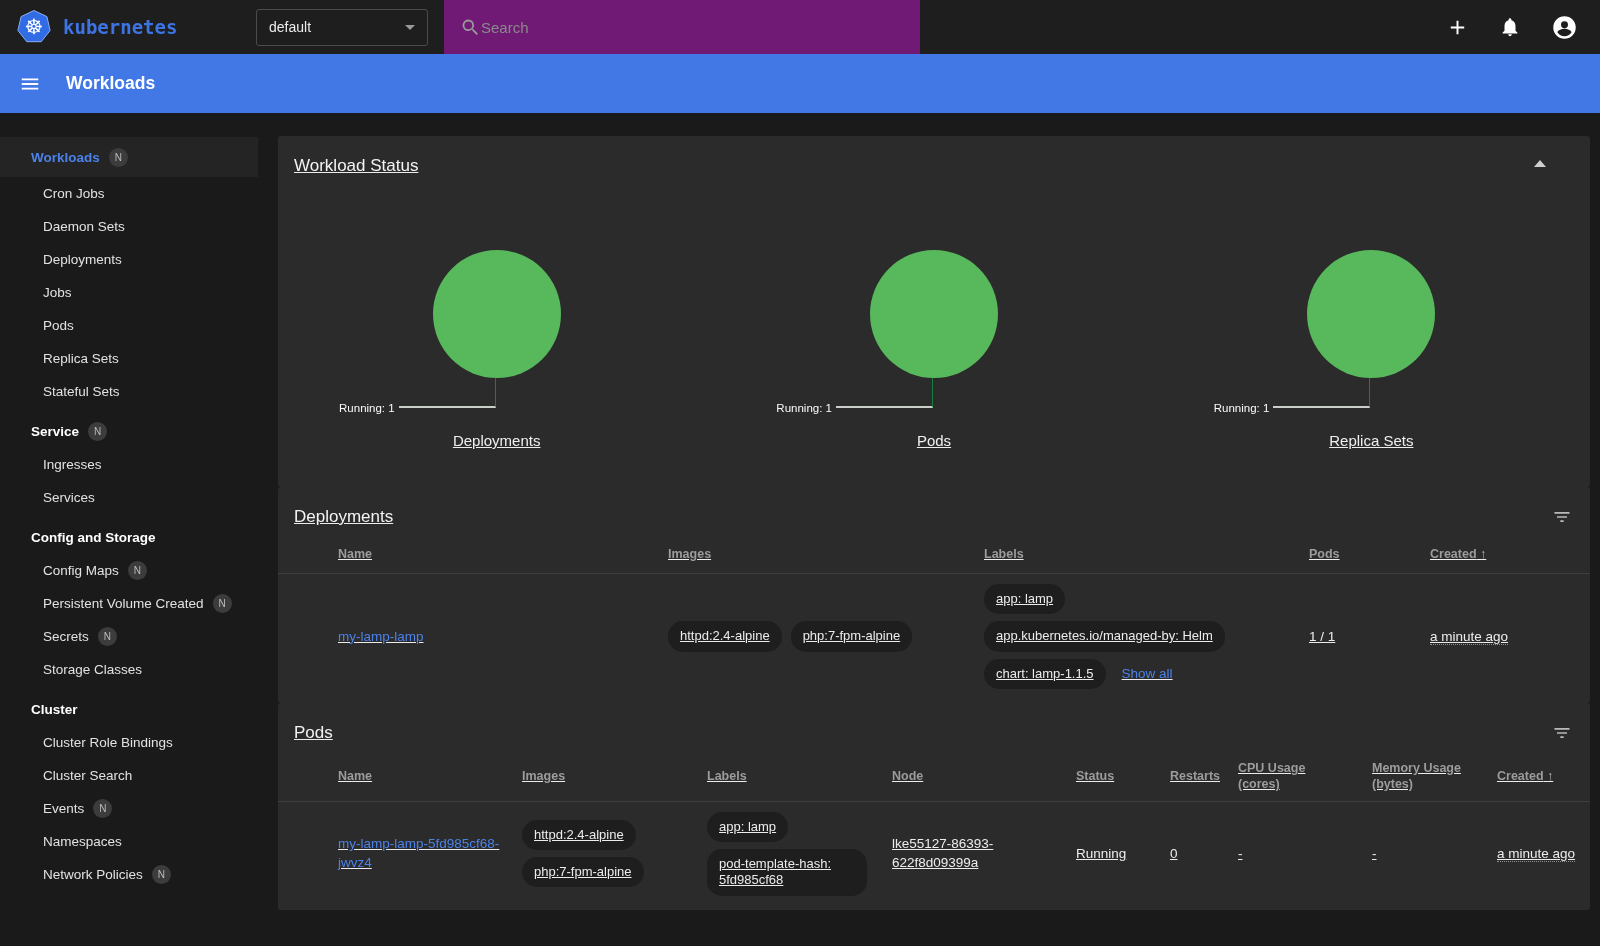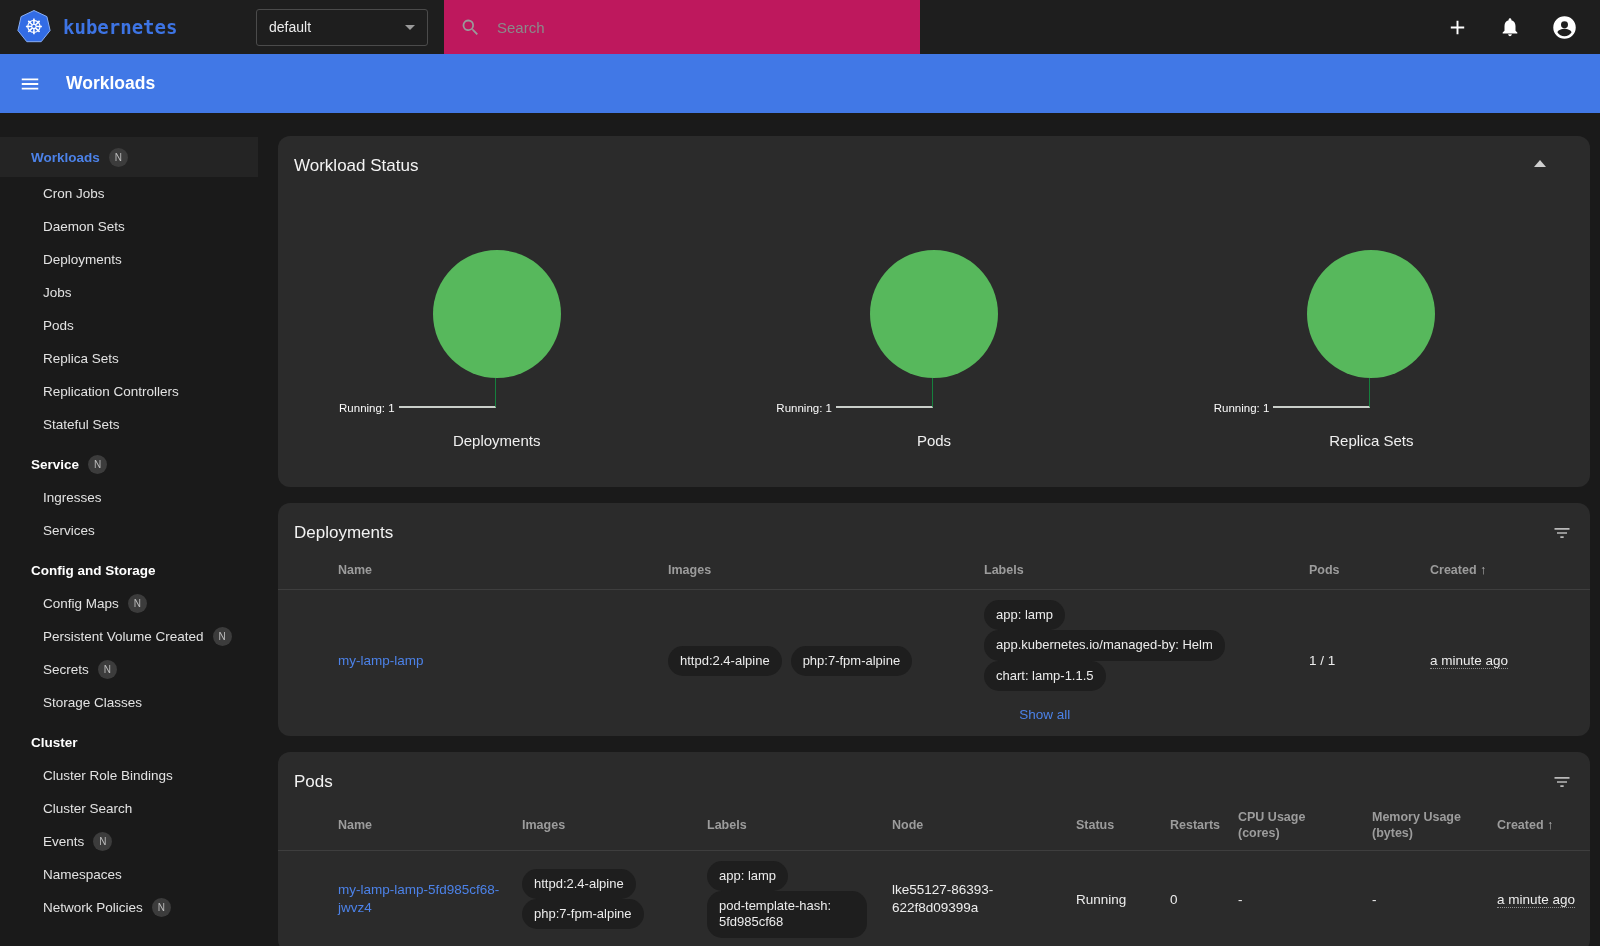--- a/index.html
+++ b/index.html
@@ -10,22 +10,22 @@
   .topbar { height:54px; background:#1e1e1e; display:flex; align-items:center; }
   .brand { display:flex; align-items:center; gap:11px; width:256px; padding-left:16px; flex:none; }
   .brand-name { font-family:"DejaVu Sans Mono", monospace; font-weight:bold; font-size:19px; color:#3d74e4; }
   .logo-wheel { position:absolute; left:50%; top:50%; transform:translate(-50%,-54%); color:#fff; font-size:21px; line-height:1; }
   .logo-box { position:relative; width:36px; height:36px; flex:none; }
   .ns-select { width:172px; height:37px; border:1px solid #4b4b4b; border-radius:3px;
                display:flex; align-items:center; justify-content:space-between; padding:0 12px;
                color:#ececec; font-size:14px; cursor:pointer; flex:none; }
   .caret-down { width:0; height:0; border-left:5px solid transparent; border-right:5px solid transparent;
                 border-top:5px solid #9a9a9a; }
-  .searchbar { margin-left:16px; width:476px; height:54px; background:#be185d; display:flex;
-               align-items:center; padding:0 16px; gap:16px; flex:none; }
+  .searchbar { margin-left:16px; width:476px; height:54px; background:#701a75; display:flex;
+               align-items:center; padding:0 16px; flex:none; }
   .searchbar input { flex:1; background:transparent; border:none; outline:none; color:#eee; font-size:15px; }
   .searchbar input::placeholder { color:#8a8a8a; }
   .topbar-actions { margin-left:auto; display:flex; align-items:center; gap:30px; padding-right:22px; }
   .icon-btn { display:flex; align-items:center; justify-content:center; cursor:pointer; }
 
   
   .appbar { height:59px; background:#4178e6; display:flex; align-items:center; }
   .appbar-title { margin-left:25px; font-size:17.5px; font-weight:bold; color:#fff; }
   .hamburger { margin-left:19px; cursor:pointer; display:flex; }
 
@@ -36,21 +36,21 @@
               color:#e2e2e2; cursor:pointer; white-space:nowrap; }
   .nav-item.sub { padding-left:43px; }
   .nav-item.section { font-weight:bold; color:#fff; margin-top:7px; }
   .sidebar .nav-item:first-child { margin-top:0; }
   .nav-item.active { background:#242424; color:#4c82e8; height:40px; }
   .n-badge { width:19px; height:19px; border-radius:50%; background:#3c3c3c; color:#bdbdbd;
              font-size:10px; font-weight:normal; display:flex; align-items:center; justify-content:center;
              margin-left:9px; flex:none; }
 
   .main { flex:1; padding:23px 10px 0 20px; overflow:hidden; }
-  .card { background:#2b2b2b; border-radius:12px; margin-bottom:16px; position:relative; overflow:hidden; }
+  .card { background:#2b2b2b; border-radius:3px; margin-bottom:0; position:relative; overflow:hidden;text-decoration:underline; }
   .card-title { font-size:17px; color:#f3f3f3; padding:20px 16px 10px 16px; }
   .collapse-btn { position:absolute; top:24px; right:44px; width:0; height:0; cursor:pointer;
                   border-left:6px solid transparent; border-right:6px solid transparent;
                   border-bottom:7px solid #cfcfcf; }
   .filter-btn { position:absolute; top:20px; right:18px; cursor:pointer; }
 
   
   .charts-row { display:flex; padding-bottom:38px; }
   .chart { flex:1; }
   .pie { width:128px; height:128px; border-radius:50%; background:#57b85c; margin:64px auto 0; }
@@ -68,22 +68,22 @@
   .pods-grid   { grid-template-columns:44px 184px 185px 185px 184px 94px 68px 134px 125px 1fr; }
   .thead.deploy-grid { height:37px; }
   .thead.pods-grid { height:49px; }
   .th { padding-right:28px; line-height:1.25; }
   .sort-arrow { font-weight:normal; color:#b5b5b5; }
   .status-dot { width:13px; height:13px; border-radius:50%; background:#54b35c; margin-left:4px; }
   .link { color:#4c82e8; cursor:pointer; text-decoration:none; }
   .chip { display:inline-block; background:#1e1e1e; border-radius:15px; padding:7px 12px; font-size:13px;
           color:#ececec; line-height:1.25; }
   .chips-inline { display:flex; gap:9px; flex-wrap:wrap; }
-  .chips-stack { display:flex; flex-direction:column; align-items:flex-start; }
-  .labels-last-line { display:flex; align-items:center; gap:16px;flex-direction:column; }
+  .chips-stack { display:flex; flex-direction:column; gap:7px; align-items:flex-start; }
+  .labels-last-line { display:flex; align-items:center; gap:16px; }
   .created { border-bottom:1px dotted #8f8f8f; white-space:nowrap; }
   .wrap-any { overflow-wrap:anywhere; line-height:1.35; }
   .cell { padding-right:12px; }
   .chip.narrow { max-width:160px; overflow-wrap:anywhere; }
   .nowrap { white-space:nowrap; }
 </style>
 </head>
 <body>
 
 <div class="topbar">
@@ -153,23 +153,20 @@
         <span>Deployments</span>
       </div>
     <div class="nav-item sub">
         <span>Jobs</span>
       </div>
     <div class="nav-item sub">
         <span>Pods</span>
       </div>
     <div class="nav-item sub">
         <span>Replica Sets</span>
-      </div>
-    <div class="nav-item sub">
-        <span>Replication Controllers</span>
       </div>
     <div class="nav-item sub">
         <span>Stateful Sets</span>
       </div>
     <div class="nav-item section">
       <span>Service</span>
       <span class="n-badge">N</span>
     </div>
     <div class="nav-item sub">
         <span>Ingresses</span>

